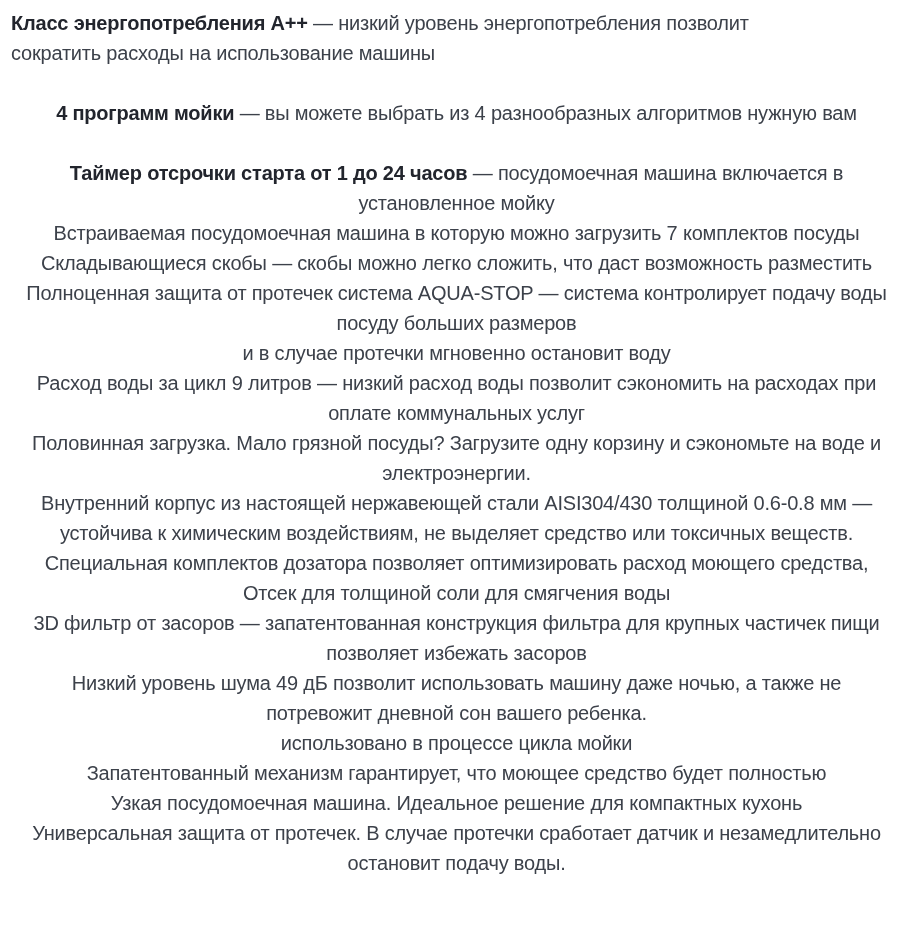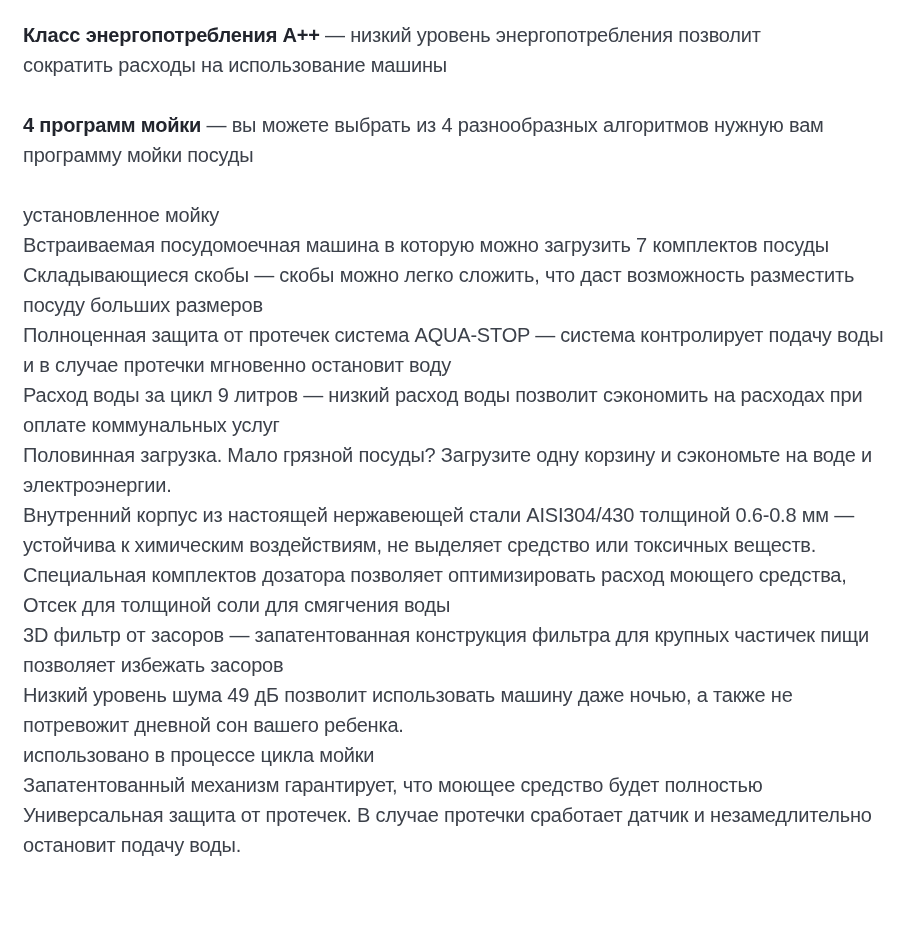--- a/index.html
+++ b/index.html
@@ -10,24 +10,25 @@
     width: 908px;
     height: 944px;
     background: var(--bg-color, #ffffff);
     font-family: "Liberation Sans", sans-serif;
     overflow: hidden;
   }
   .desc {
     padding: 8px 6px 0 11px;
   }
   .paragraph {
-    margin: 12px;
+    margin: 0;
   }
   .paragraph + .paragraph {
     margin-top: 30px;
+    text-align: center;
   }
   .line {
     height: 30px;
     line-height: 30px;
     font-size: 20px;
     letter-spacing: -0.2px;
     color: var(--text-color, #3c414a);
     white-space: nowrap;
   }
   .lead {
@@ -38,39 +39,40 @@
 </head>
 <body>
 
 <main class="desc">
     <div class="paragraph">
       <div class="line"><span class="lead">Класс энергопотребления А++</span><span> — низкий уровень энергопотребления позволит</span></div>
       <div class="line"><span>сократить расходы на использование машины</span></div>
     </div>
     <div class="paragraph">
       <div class="line"><span class="lead">4 программ мойки</span><span> — вы можете выбрать из 4 разнообразных алгоритмов нужную вам</span></div>
-      <div class="line"><span>программу мойки посуды</span></div>
     </div>
     <div class="paragraph">
+      <div class="line"><span class="lead">Таймер отсрочки старта от 1 до 24 часов</span><span> — посудомоечная машина включается в</span></div>
       <div class="line"><span>установленное мойку</span></div>
       <div class="line"><span>Встраиваемая посудомоечная машина в которую можно загрузить 7 комплектов посуды</span></div>
       <div class="line"><span>Складывающиеся скобы — скобы можно легко сложить, что даст возможность разместить</span></div>
+      <div class="line"><span>Полноценная защита от протечек система AQUA-STOP — система контролирует подачу воды</span></div>
       <div class="line"><span>посуду больших размеров</span></div>
-      <div class="line"><span>Полноценная защита от протечек система AQUA-STOP — система контролирует подачу воды</span></div>
       <div class="line"><span>и в случае протечки мгновенно остановит воду</span></div>
       <div class="line"><span>Расход воды за цикл 9 литров — низкий расход воды позволит сэкономить на расходах при</span></div>
       <div class="line"><span>оплате коммунальных услуг</span></div>
       <div class="line"><span>Половинная загрузка. Мало грязной посуды? Загрузите одну корзину и сэкономьте на воде и</span></div>
       <div class="line"><span>электроэнергии.</span></div>
       <div class="line"><span>Внутренний корпус из настоящей нержавеющей стали AISI304/430 толщиной 0.6-0.8 мм —</span></div>
       <div class="line"><span>устойчива к химическим воздействиям, не выделяет средство или токсичных веществ.</span></div>
       <div class="line"><span>Специальная комплектов дозатора позволяет оптимизировать расход моющего средства,</span></div>
       <div class="line"><span>Отсек для толщиной соли для смягчения воды</span></div>
       <div class="line"><span>3D фильтр от засоров — запатентованная конструкция фильтра для крупных частичек пищи</span></div>
       <div class="line"><span>позволяет избежать засоров</span></div>
       <div class="line"><span>Низкий уровень шума 49 дБ позволит использовать машину даже ночью, а также не</span></div>
       <div class="line"><span>потревожит дневной сон вашего ребенка.</span></div>
       <div class="line"><span>использовано в процессе цикла мойки</span></div>
       <div class="line"><span>Запатентованный механизм гарантирует, что моющее средство будет полностью</span></div>
+      <div class="line"><span>Узкая посудомоечная машина. Идеальное решение для компактных кухонь</span></div>
       <div class="line"><span>Универсальная защита от протечек. В случае протечки сработает датчик и незамедлительно</span></div>
       <div class="line"><span>остановит подачу воды.</span></div>
     </div>
   </main>
 
 </body></html>

